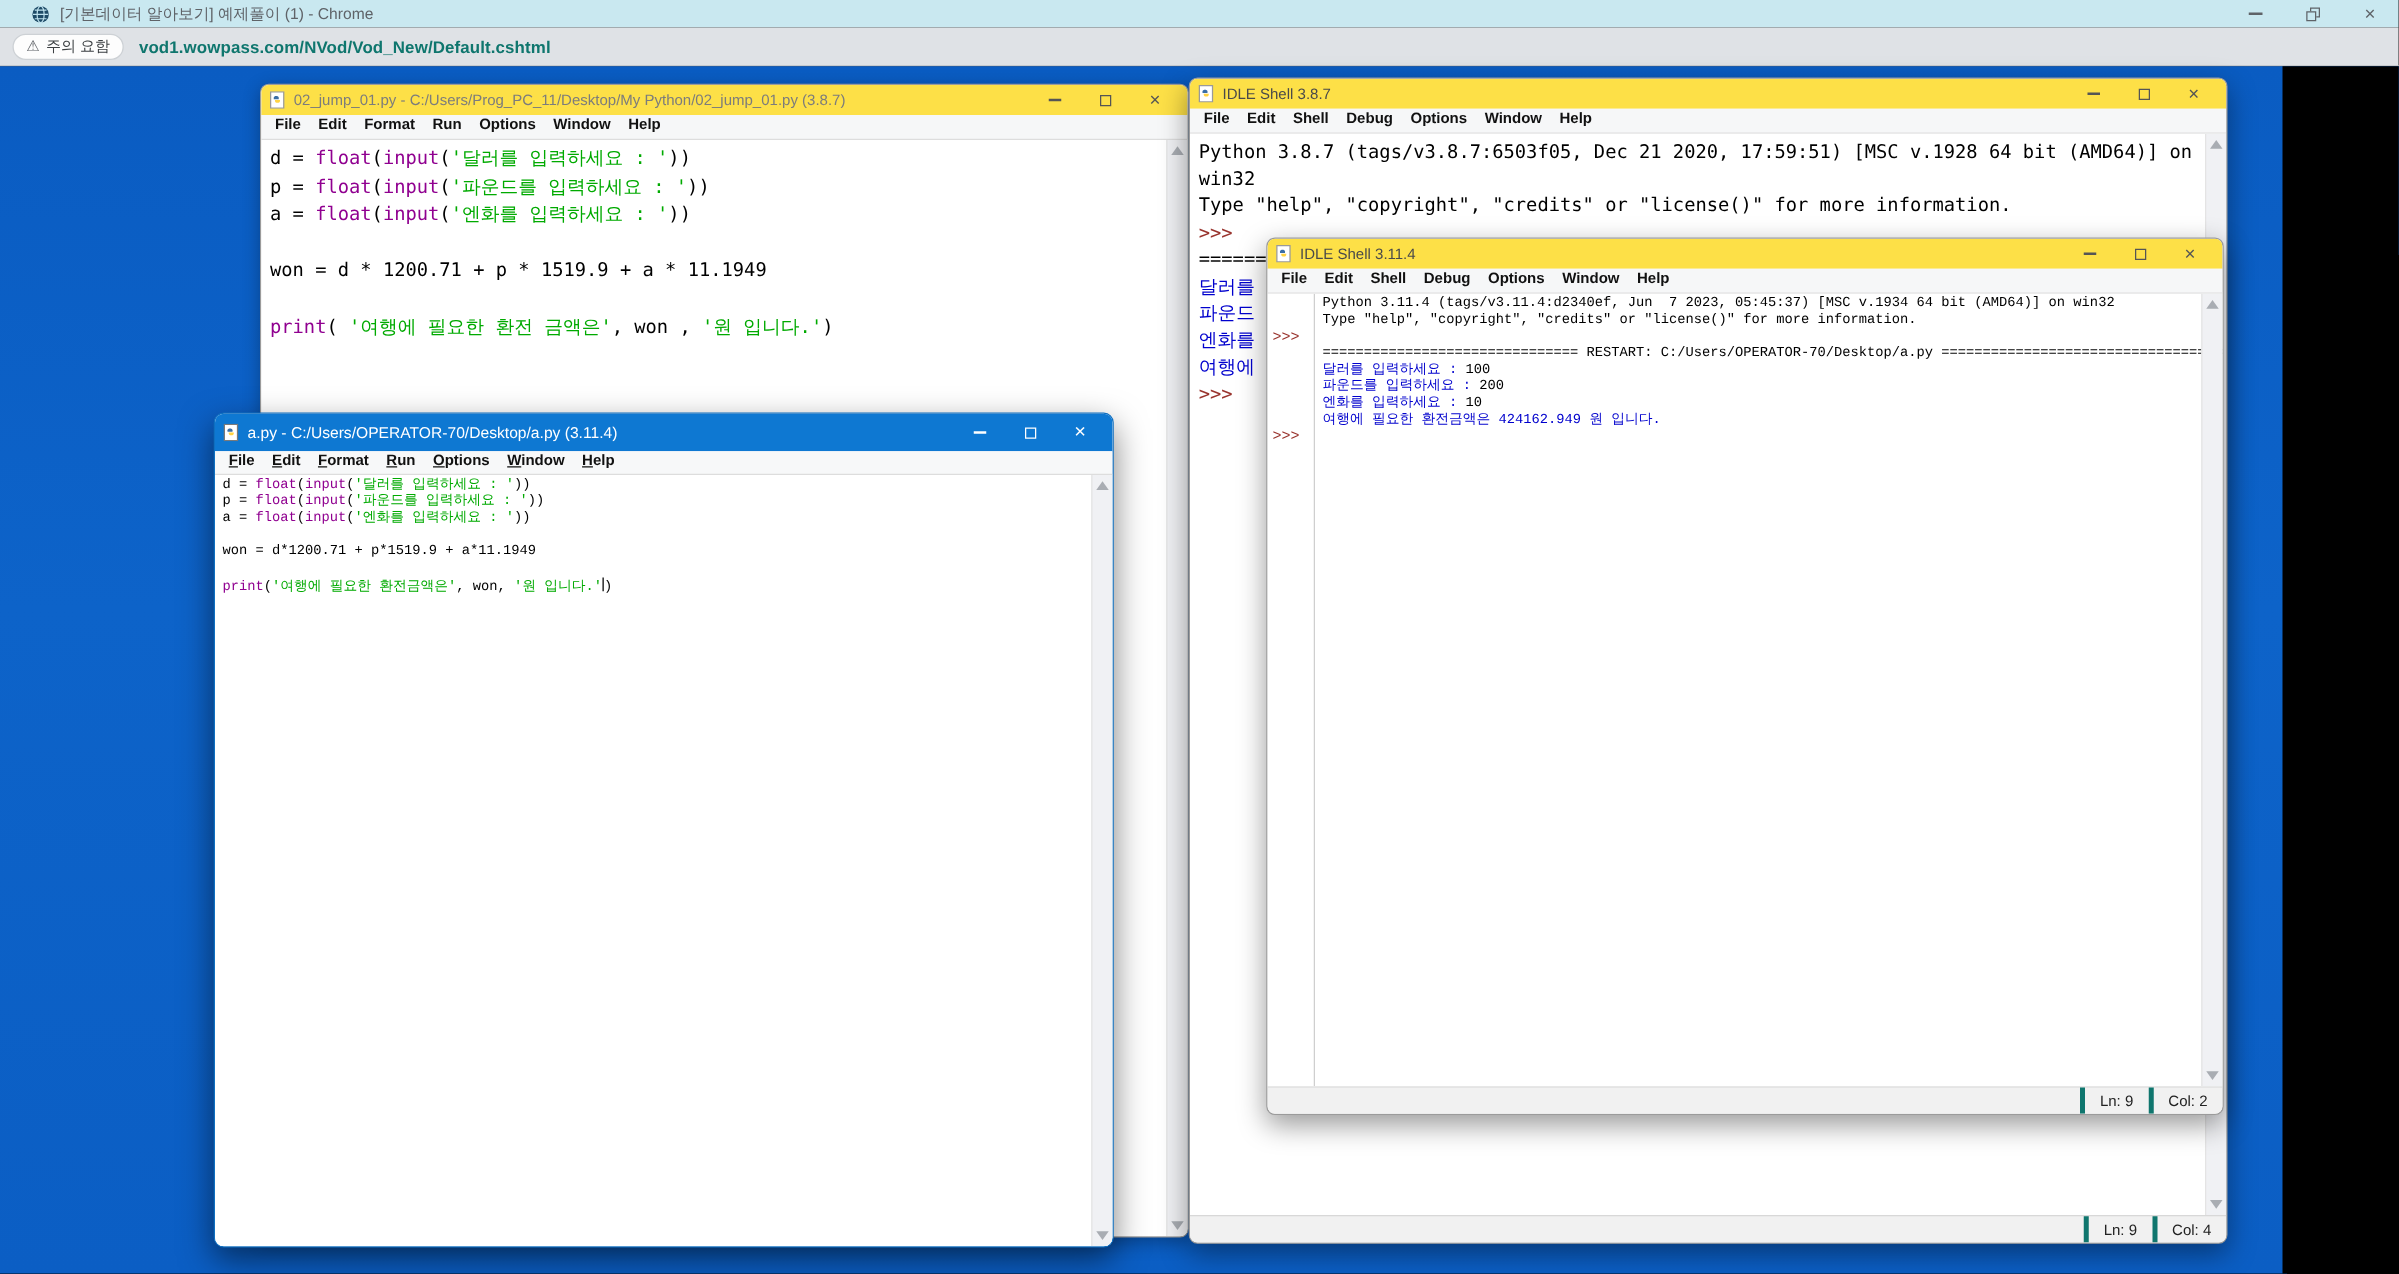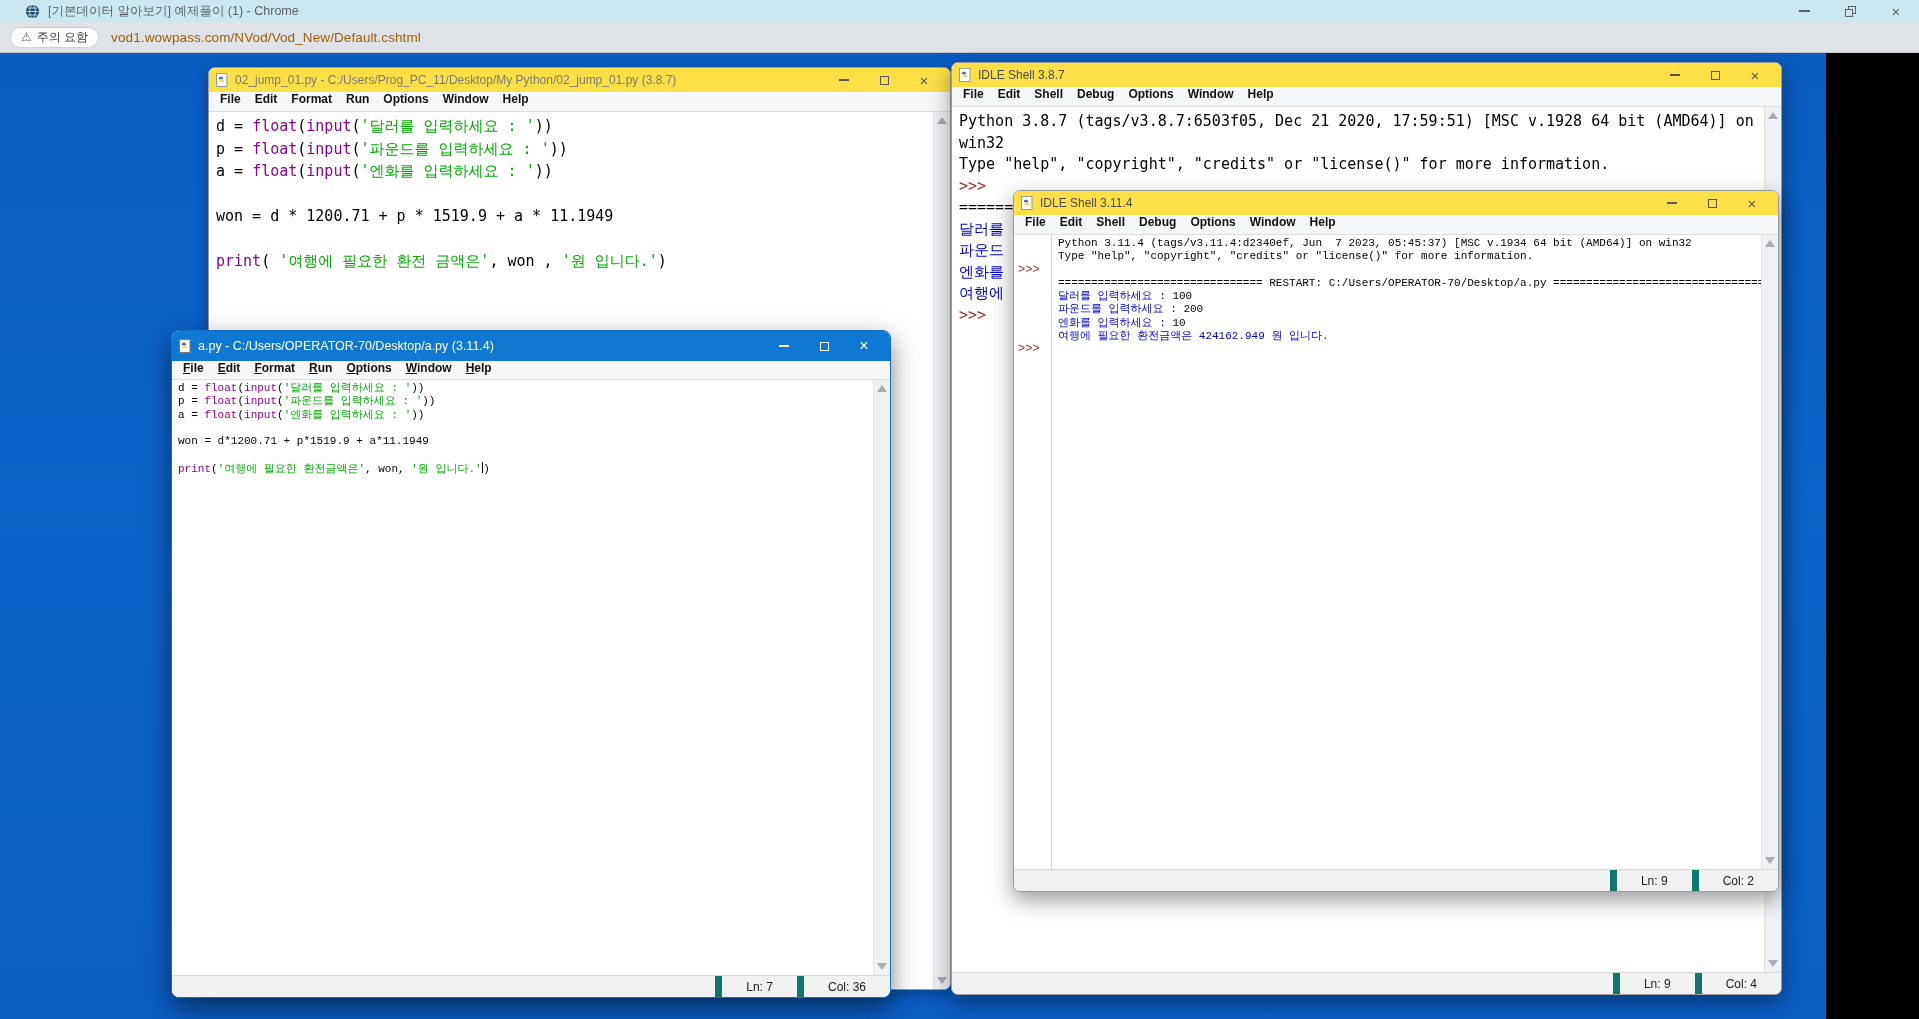--- a/index.html
+++ b/index.html
@@ -19,21 +19,21 @@
   .g-restore .r2 { position:absolute; right:0; top:0; width:8px; height:8px; border:1.2px solid #5f6368; }
   .g-close { font-size:15px; line-height:1; color:#5f6368; }
 
   .chrome-urlbar { position:absolute; left:0; top:22px; width:1919px; height:31px;
     background:#dfe2e6; display:flex; align-items:center; padding:0 10px; gap:12px;
     border-bottom:1px solid #c7cacd; }
   .sec-badge { display:flex; align-items:center; gap:5px; background:#fdfdfd;
     border:1px solid #cdd1d5; border-radius:11px; height:21px; padding:0 10px;
     font-size:12px; color:#3c4043; }
   .warn-glyph { font-size:12px; color:#5f6368; }
-  .url-text { font-size:13.5px; color:#a16207; letter-spacing:0.1px; }
+  .url-text { font-size:13.5px; color:#0f766e; letter-spacing:0.1px;font-weight:bold; }
 
   .chrome-content { position:absolute; left:0; top:53px; width:1919px; height:966px;
     background:linear-gradient(180deg,#0a5cc2 0%, #0d63c9 45%, #0b5ec4 100%); }
   .black-panel { position:absolute; left:1826px; top:53px; width:93px; height:966px; background:#000; }
 
   
   .window { position:absolute; background:#fff; border:1px solid #9b9b9b; border-radius:7px;
             overflow:hidden; display:flex; flex-direction:column;
             box-shadow:0 8px 22px rgba(0,0,0,0.4); }
   .titlebar { height:24px; background:#fde047; display:flex; align-items:center;
@@ -50,21 +50,21 @@
   .content { position:relative; flex:1 1 auto; background:#fff; overflow:hidden; }
   .scrollbar { position:absolute; top:0; right:0; bottom:0; width:17px; background:#f0f1f4;
                border-left:1px solid #e4e4e4; }
   .sb-up, .sb-down { position:absolute; left:3px; width:0; height:0; }
   .sb-up { top:5px; border-left:5px solid transparent; border-right:5px solid transparent;
            border-bottom:7px solid #a9adb3; }
   .sb-down { bottom:5px; border-left:5px solid transparent; border-right:5px solid transparent;
              border-top:7px solid #a9adb3; }
   .statusbar { height:22px; flex:0 0 auto; background:#f1f1f1; border-top:1px solid #d8d8d8;
                display:flex; justify-content:flex-end; align-items:center; font-size:12px; color:#222; }
-  .status-cell { padding:0 24px; border-left:7px solid #0f766e; height:100%;
+  .status-cell { padding:0 12px; border-left:4px solid #0f766e; height:100%;
                  display:flex; align-items:center; }
 
   
   #win-jump   { left:208px; top:67px;  width:743px; height:923px; z-index:10; box-shadow:0 4px 14px rgba(0,0,0,0.3); }
   #win-s387   { left:951px; top:62px;  width:831px; height:933px; z-index:20; }
   #win-s3114  { left:1013px; top:190px; width:766px; height:702px; z-index:30; }
   #win-apy    { left:171px; top:330px; width:720px; height:668px; z-index:40; border-color:#0f6fc0; border-radius:8px; box-shadow:0 10px 26px rgba(0,0,0,0.5); }
 
   #win-apy .titlebar { height:30px; background:#0e78d2; }
   #win-apy .titlebar .wtitle { color:#ffffff; font-size:12.5px; }
@@ -289,19 +289,15 @@
         <span class="mi"><u>W</u>indow</span>
         <span class="mi"><u>H</u>elp</span>
       </div>
     <div class="content">
       <div class="mono-small"><div class="row"><span class="tk-p">d = </span><span class="tk-b">float</span><span class="tk-p">(</span><span class="tk-b">input</span><span class="tk-p">(</span><span class="tk-s">'달러를 입력하세요 : '</span><span class="tk-p">))</span></div><div class="row"><span class="tk-p">p = </span><span class="tk-b">float</span><span class="tk-p">(</span><span class="tk-b">input</span><span class="tk-p">(</span><span class="tk-s">'파운드를 입력하세요 : '</span><span class="tk-p">))</span></div><div class="row"><span class="tk-p">a = </span><span class="tk-b">float</span><span class="tk-p">(</span><span class="tk-b">input</span><span class="tk-p">(</span><span class="tk-s">'엔화를 입력하세요 : '</span><span class="tk-p">))</span></div><div class="row">&nbsp;</div><div class="row"><span class="tk-p">won = d*1200.71 + p*1519.9 + a*11.1949</span></div><div class="row">&nbsp;</div><div class="row"><span class="tk-b">print</span><span class="tk-p">(</span><span class="tk-s">'여행에 필요한 환전금액은'</span><span class="tk-p">, won, </span><span class="tk-s">'원 입니다.'</span><span class="tk-caret"></span><span class="tk-p">)</span></div></div>
       <div class="scrollbar">
         <span class="sb-up"></span>
         <span class="sb-down"></span>
       </div>
     </div>
-    <div class="statusbar">
-      <span class="status-cell">Ln: 7</span>
-      <span class="status-cell">Col: 36</span>
-    </div>
   </div>
 
 </div>
 
 </body></html>

